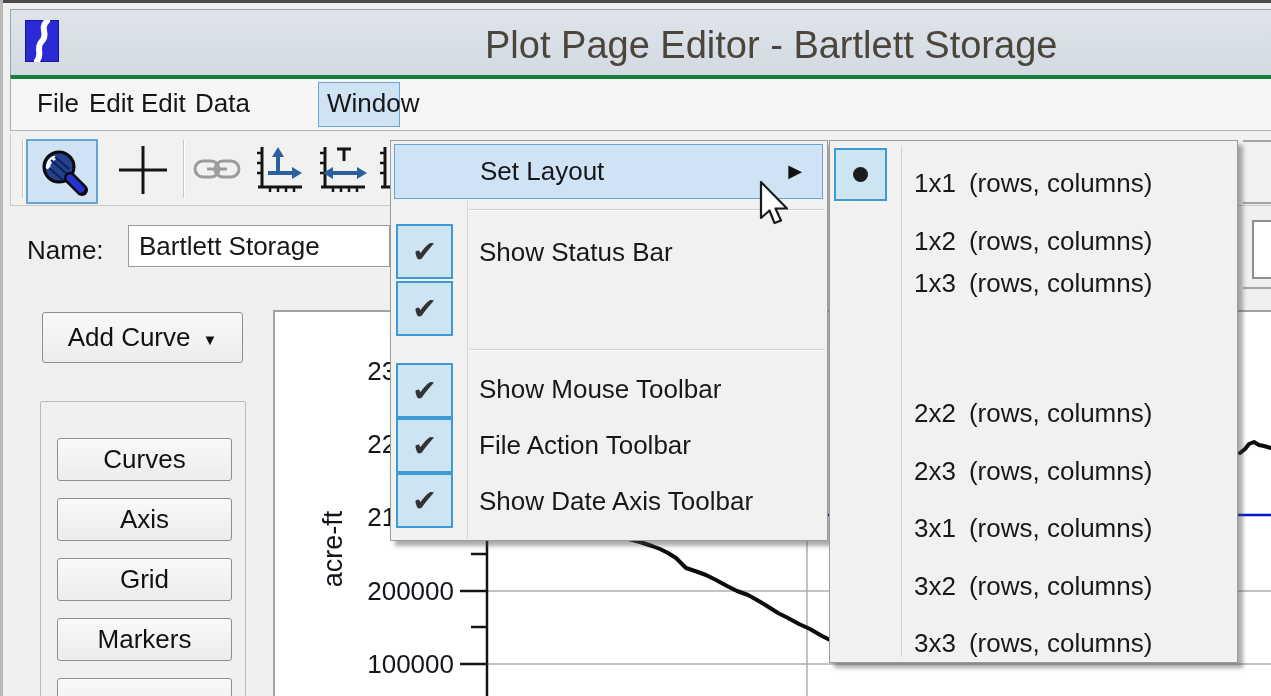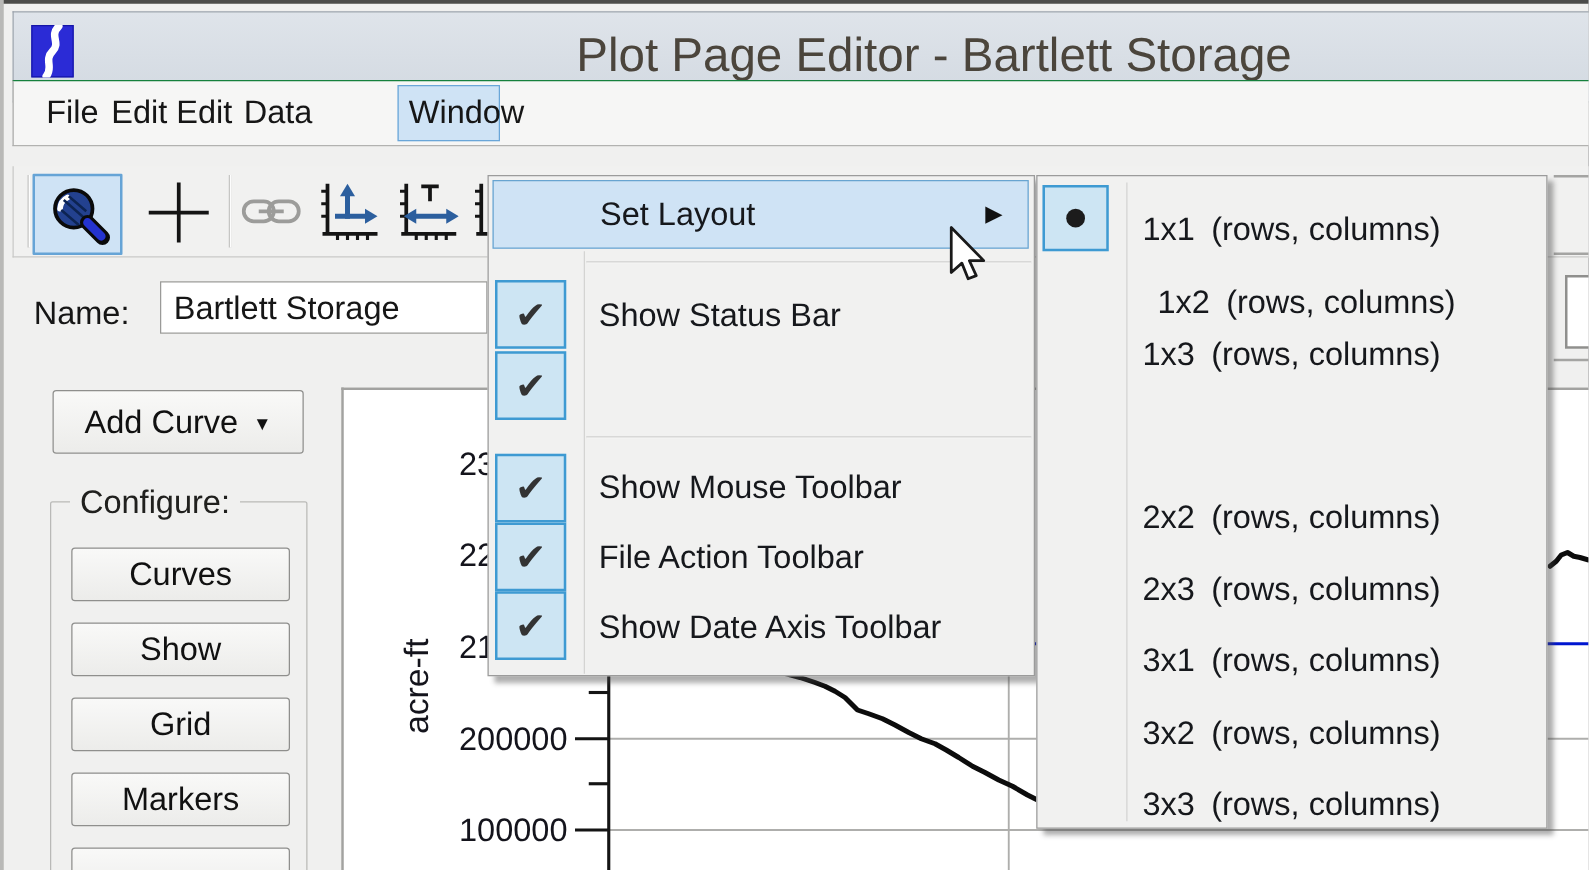--- a/index.html
+++ b/index.html
@@ -12,27 +12,27 @@
   
   #top-edge{left:0;top:0;width:1271px;height:3px;background:#4c4c4a;}
   #left-edge{left:0;top:0;width:3px;height:696px;background:#b9b9b7;}
   #titlebar{
     left:10px;top:9px;width:1261px;height:71px;
     background:linear-gradient(#dfe4ea,#d2d9e1);
     border:1px solid #9aa3ad;border-right:none;
   }
   #app-logo{left:14px;top:10px;width:34px;height:42px;}
   #window-title{
-    left:450px;top:14px;font-size:38px;font-weight:400;color:#4b453c;
+    left:474px;top:14px;font-size:38px;font-weight:400;color:#4b453c;
     white-space:nowrap;letter-spacing:0px;
   }
   
   #menubar{
-    left:10px;top:64px;width:1261px;height:51px;background:#f6f6f5;
-    border-top:1px solid #15803d;border-bottom:1px solid #b2b2b0;border-left:1px solid #a8a8a6;
+    left:10px;top:75px;width:1261px;height:51px;background:#f6f6f5;
+    border-top:4px solid #15803d;border-bottom:1px solid #b2b2b0;border-left:1px solid #a8a8a6;
   }
   .menu-item{
     position:absolute;top:3px;height:43px;line-height:43px;text-align:center;
     font-size:26px;color:#161616;padding:0 8px;
   }
   .menu-item.active{
     background:#cfe3f5;border:1px solid #6aa6d8;line-height:41px;
   }
   
   #toolbar{
@@ -210,23 +210,22 @@
   </div>
 
   <div class="abs" id="name-label">Name:</div>
   <input class="abs" id="name-input" type="text" value="Bartlett Storage" style="">
 
   <div class="abs" id="add-curve-btn">
     <span>Add Curve</span>
     <span class="dd-arrow">▼</span>
   </div>
   <div class="abs" id="configure-group"></div>
-  <div class="abs" id="configure-label">Configure:</div>
   <div class="cfg-btn" style="top:438px;">Curves</div>
-  <div class="cfg-btn" style="top:498px;">Show</div>
+  <div class="cfg-btn" style="top:498px;">Axis</div>
   <div class="cfg-btn" style="top:558px;">Grid</div>
   <div class="cfg-btn" style="top:618px;">Markers</div>
   <div class="cfg-btn" style="top:678px;"></div>
 
   <div class="abs" id="plot-area"></div>
   <div class="ytick-label" style="top:356px;">230000</div>
   <div class="ytick-label" style="top:429px;">220000</div>
   <div class="ytick-label" style="top:502px;">210000</div>
   <div class="ytick-label" style="top:576px;">200000</div>
   <div class="ytick-label" style="top:649px;">100000</div>
@@ -290,21 +289,21 @@
     <div class="mitem-label" style="top:342px;">Show Date Axis Toolbar</div>
   </div>
 
   <div class="abs popup" id="layout-submenu">
     <div id="layout-radio">
         <div class="dot"></div>
       </div>
     <div class="menu-vline" style="left:71px;top:5px;height:511px;"></div>
 
     <div class="sub-item" style="top:24px;"><span>1x1</span><span class="suffix">(rows, columns)</span></div>
-    <div class="sub-item" style="top:82px;margin-left:12px;"><span>1x2</span><span class="suffix">(rows, columns)</span></div>
+    <div class="sub-item" style="top:82px;"><span>1x2</span><span class="suffix">(rows, columns)</span></div>
     <div class="sub-item" style="top:124px;"><span>1x3</span><span class="suffix">(rows, columns)</span></div>
     <div class="sub-item" style="top:254px;text-align:center;"><span>2x2</span><span class="suffix">(rows, columns)</span></div>
     <div class="sub-item" style="top:312px;"><span>2x3</span><span class="suffix">(rows, columns)</span></div>
     <div class="sub-item" style="top:369px;"><span>3x1</span><span class="suffix">(rows, columns)</span></div>
     <div class="sub-item" style="top:427px;"><span>3x2</span><span class="suffix">(rows, columns)</span></div>
     <div class="sub-item" style="top:484px;"><span>3x3</span><span class="suffix">(rows, columns)</span></div>
   </div>
 
   <svg class="abs" id="cursor" width="44" height="50" viewBox="0 0 44 50">
     <path d="M4,2 L4,38 L12.5,30.5 L17.5,43 L24,40.5 L18.5,28.5 L30,28.5 Z" fill="#ffffff" stroke="#1a1a1a" stroke-width="2.2" stroke-linejoin="round"></path>

